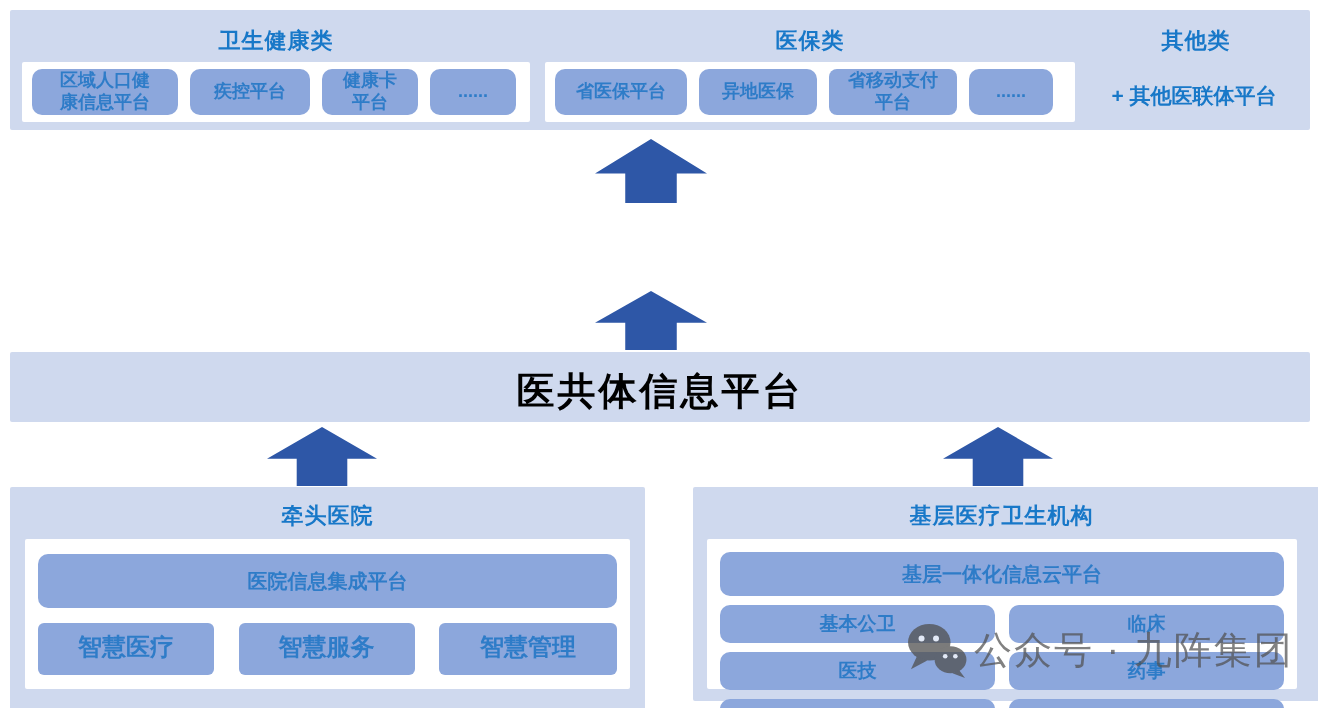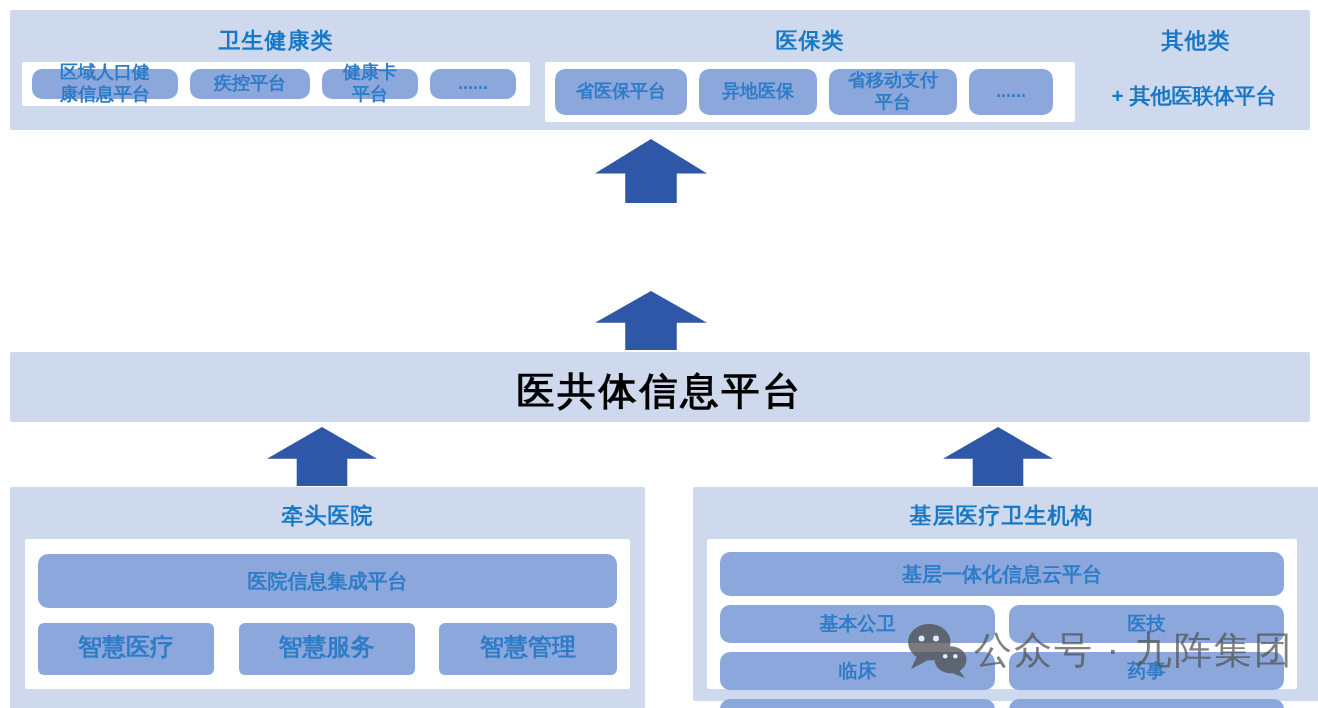--- a/index.html
+++ b/index.html
@@ -25,21 +25,21 @@
   }
   .node {
     background: #8ca7dc; border-radius: 10px;
     color: #2e7cc8; font-size: 18px; font-weight: 600;
     display: flex; align-items: center; justify-content: center;
     text-align: center; white-space: pre-line; line-height: 1.2;
   }
   
   .w146 { width: 146px; } .w120 { width: 120px; } .w96 { width: 96px; }
   .w86  { width: 86px; }  .w132 { width: 132px; } .w118 { width: 118px; }
-  .w136 { width: 128px; } .w84  { width: 84px; }
+  .w136 { width: 128px; border-radius: 8px; } .w84  { width: 84px; }
   .other-label {
     position: absolute; text-align: center;
     font-size: 21px; font-weight: bold; color: #1878c8;
   }
   .arrow {
     position: absolute; background: #2e57a7;
     clip-path: polygon(50% 0, 100% 54%, 73% 54%, 73% 100%, 27% 100%, 27% 54%, 0 54%);
   }
   .iface-box {
     position: absolute; background: #ffffff; border-radius: 2px;
@@ -81,21 +81,21 @@
   .watermark svg { opacity: 0.75; }
 </style>
 </head>
 <body>
 
 <div class="canvas">
 
   <div class="band" style="left:10px; top:10px; width:1300px; height:120px;">
 
     <div class="panel-title" style="left:12px; top:16px; width:508px;">卫生健康类</div>
-    <div class="white-box" style="left:12px; top:52px; width:508px; height:44px;">
+    <div class="white-box" style="left:12px; top:52px; width:508px; height:60px;">
       <div class="node w146">区域人口健
 康信息平台</div>
       <div class="node w120">疾控平台</div>
       <div class="node w96">健康卡
 平台</div>
       <div class="node w86">......</div>
     </div>
 
     <div class="panel-title" style="left:535px; top:16px; width:530px;">医保类</div>
     <div class="white-box" style="left:535px; top:52px; width:530px; height:60px;">
@@ -133,22 +133,22 @@
       </div>
     </div>
   </div>
 
   <div class="panel" style="left:693px; top:487px; width:723px; height:214px;">
     <div class="panel-title" style="left:0; top:14px; width:617px;">基层医疗卫生机构</div>
     <div class="inner-white" style="left:14px; top:52px; width:590px; height:150px;">
       <div class="wide-node" style="left:13px; top:13px; width:564px; height:44px;">基层一体化信息云平台</div>
       <div class="node-grid" style="left:13px; top:66px; width:564px;">
         <div class="node">基本公卫</div>
+        <div class="node">临床</div>
         <div class="node">医技</div>
-        <div class="node">临床</div>
         <div class="node">药事</div>
         <div class="node">运营管理</div>
         <div class="node">......</div>
       </div>
     </div>
   </div>
 
   <div class="watermark">
     <span style="display:inline-flex;">
       <svg width="62" height="56" viewBox="0 0 64 58" xmlns="http://www.w3.org/2000/svg">

